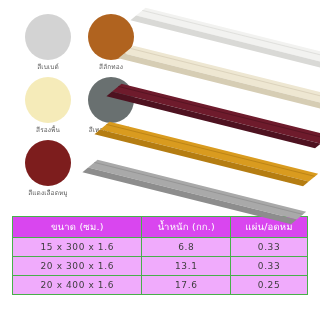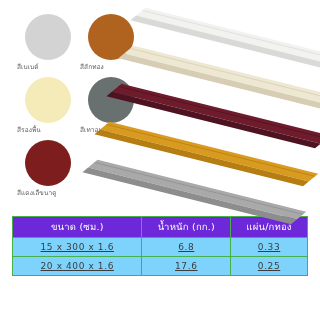--- a/index.html
+++ b/index.html
@@ -26,21 +26,21 @@
   #swatch-panel {
     position: absolute;
     left: 0;
     top: 0;
     width: 156px;
     height: 208px;
   }
   .swatch {
     position: absolute;
     width: 62px;
-    text-align: left;
+    text-align: center;
   }
   .swatch-dot {
     width: 46px;
     height: 46px;
     border-radius: 50%;
     margin: 0 auto;
     display: block;
   }
   .swatch-label {
     display: block;
@@ -112,32 +112,31 @@
     border: 1.3px solid #48b04a;
     text-align: center;
     padding: 0;
     height: 18px;
     font-size: 9px;
     line-height: 18px;
     color: #3d3d3d;
     font-family: "DejaVu Sans", "Liberation Sans", sans-serif;
   }
   #spec-table thead th {
-    background: #6d28d9;
+    background: #d946ef;
     color: #ffffff;
     font-weight: normal;
     font-size: 9.5px;
     height: 20px;
     line-height: 20px;
     letter-spacing: 0.2px;
   }
   #spec-table tbody td {
-    background: #7dd3fc;
+    background: #f0abfc;
     letter-spacing: 0.6px;
-    text-decoration: underline;
   }
   .col-size   { width: 44%; }
   .col-weight { width: 30%; }
   .col-rate   { width: 26%; }
 </style>
 </head>
 <body>
 
 <div id="page">
 
@@ -158,21 +157,21 @@
       <span class="swatch-label">สีรองพื้น</span>
     </div>
 
     <div class="swatch sw-3">
       <span class="swatch-dot" style="background: rgb(105, 112, 112);"></span>
       <span class="swatch-label">สีเทาอมเทาเข้ม</span>
     </div>
 
     <div class="swatch sw-4">
       <span class="swatch-dot" style="background: rgb(125, 29, 29);"></span>
-      <span class="swatch-label">สีแดงเลืขนาดู</span>
+      <span class="swatch-label">สีแดงเลือดหมู</span>
     </div>
 
   </div>
 
   <div id="plank-stack">
     <div class="plank pk-0">
       <div class="face" style="background: rgb(242, 242, 240);"></div>
       <div class="groove" style="background: rgb(201, 201, 198);"></div>
       <div class="edge" style="background: rgb(217, 217, 214);"></div>
     </div>
@@ -196,30 +195,35 @@
       <div class="groove" style="background: rgb(124, 124, 124);"></div>
       <div class="edge" style="background: rgb(141, 141, 141);"></div>
     </div>
   </div>
 
   <table id="spec-table">
     <thead>
       <tr>
         <th class="col-size">ขนาด (ซม.)</th>
         <th class="col-weight">น้ำหนัก (กก.)</th>
-        <th class="col-rate">แผ่น/กทอง</th>
+        <th class="col-rate">แผ่น/อดหม</th>
       </tr>
     </thead>
     <tbody>
       <tr>
         <td class="col-size">15 x 300 x 1.6</td>
         <td class="col-weight">6.8</td>
         <td class="col-rate">0.33</td>
       </tr>
       <tr>
+        <td class="col-size">20 x 300 x 1.6</td>
+        <td class="col-weight">13.1</td>
+        <td class="col-rate">0.33</td>
+      </tr>
+      <tr>
         <td class="col-size">20 x 400 x 1.6</td>
         <td class="col-weight">17.6</td>
         <td class="col-rate">0.25</td>
       </tr>
     </tbody>
   </table>
 
 </div>
 
 </body></html>

